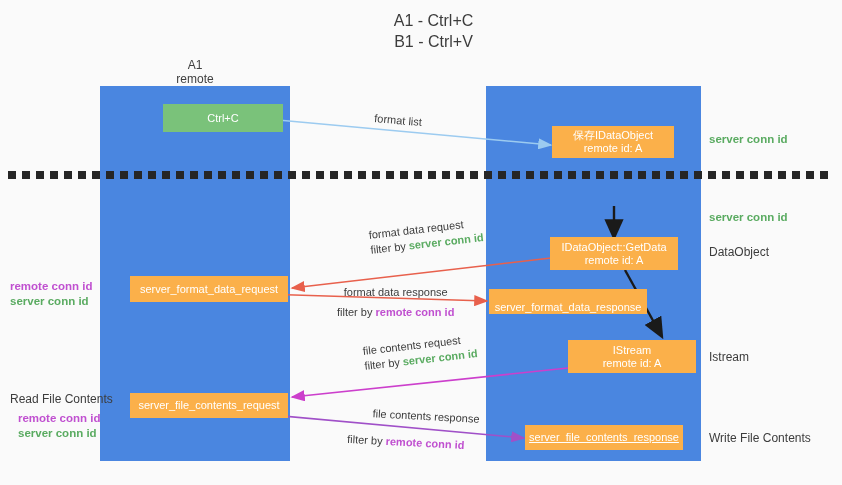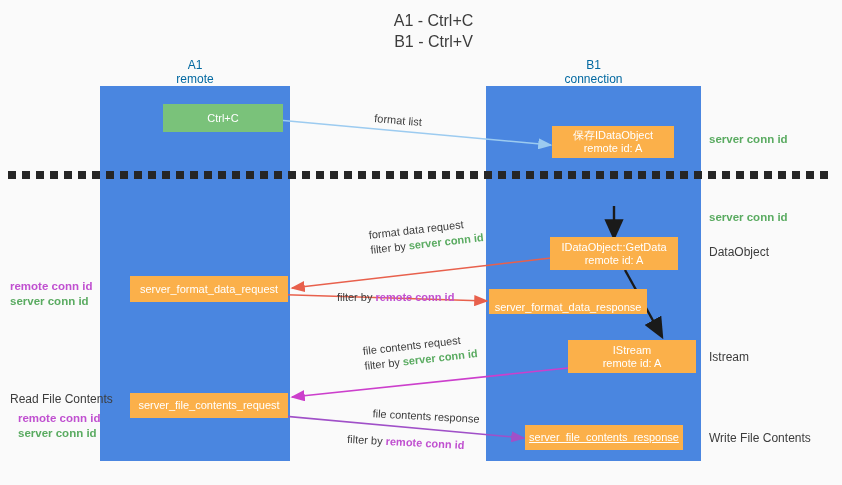--- a/index.html
+++ b/index.html
@@ -26,21 +26,21 @@
     white-space: pre-line;
     padding-left: 25px;
   }
 
   
   .lane-head {
     position: absolute;
     text-align: center;
     font-size: 12px;
     line-height: 14px;
-    color: #0369a1;
+    color: #404040;
     white-space: pre-line;
   }
   .lane-head.a1 { left: 100px; width: 190px; top: 58px; }
   .lane-head.b1 { left: 486px; width: 215px; top: 58px; }
 
   
   .lane {
     position: absolute;
     background: #4a86e0;
     top: 86px; height: 375px;
@@ -106,22 +106,20 @@
 </head>
 <body>
 
 <div class="canvas">
 
   <div class="title">A1 - Ctrl+C
 B1 - Ctrl+V</div>
 
   <div class="lane-head a1">A1
 remote</div>
-  <div class="lane-head b1">B1
-connection</div>
 
   <div class="lane a1"></div>
   <div class="lane b1"></div>
 
   <svg class="arrows" viewBox="0 0 842 485">
     <defs>
       <marker id="ah-blue" markerWidth="9" markerHeight="7" refX="8" refY="3.5" orient="auto">
         <polygon points="0 0, 9 3.5, 0 7" fill="#9ccbf0"></polygon>
       </marker>
       <marker id="ah-red" markerWidth="9" markerHeight="7" refX="8" refY="3.5" orient="auto">
@@ -216,20 +214,21 @@
   </div>
 
   <div class="flow-cap" style="left:368px; top:228px; transform: rotate(-6.5deg); transform-origin: left top;">
     <div>format data request</div>
     <div>
       <span>filter by </span><span class="hi-green">server conn id</span>
     </div>
   </div>
 
   <div class="flow-cap" style="left:337px; top:285px;">
+    <div style="text-align:center;">format data response</div>
     <div style="text-align:center; margin-top:5px;">
       <span>filter by </span><span class="hi-magenta">remote conn id</span>
     </div>
   </div>
 
   <div class="flow-cap" style="left:362px; top:344px; transform: rotate(-6.5deg); transform-origin: left top;">
     <div>file contents request</div>
     <div>
       <span>filter by </span><span class="hi-green">server conn id</span>
     </div>

